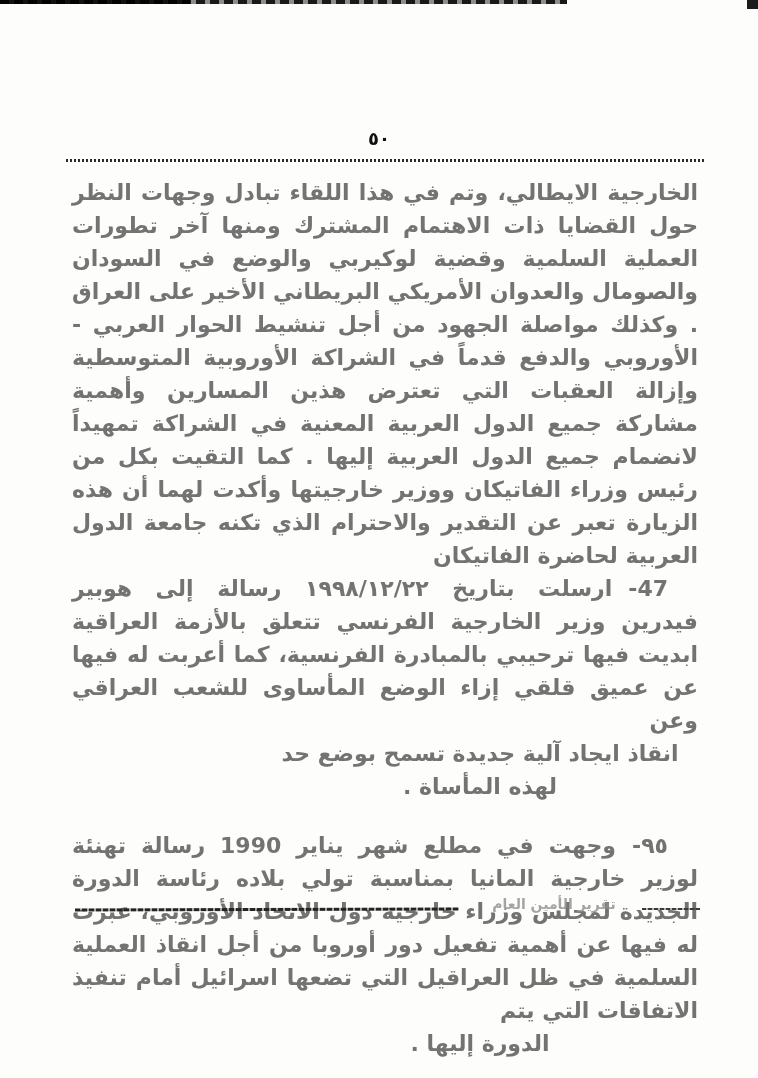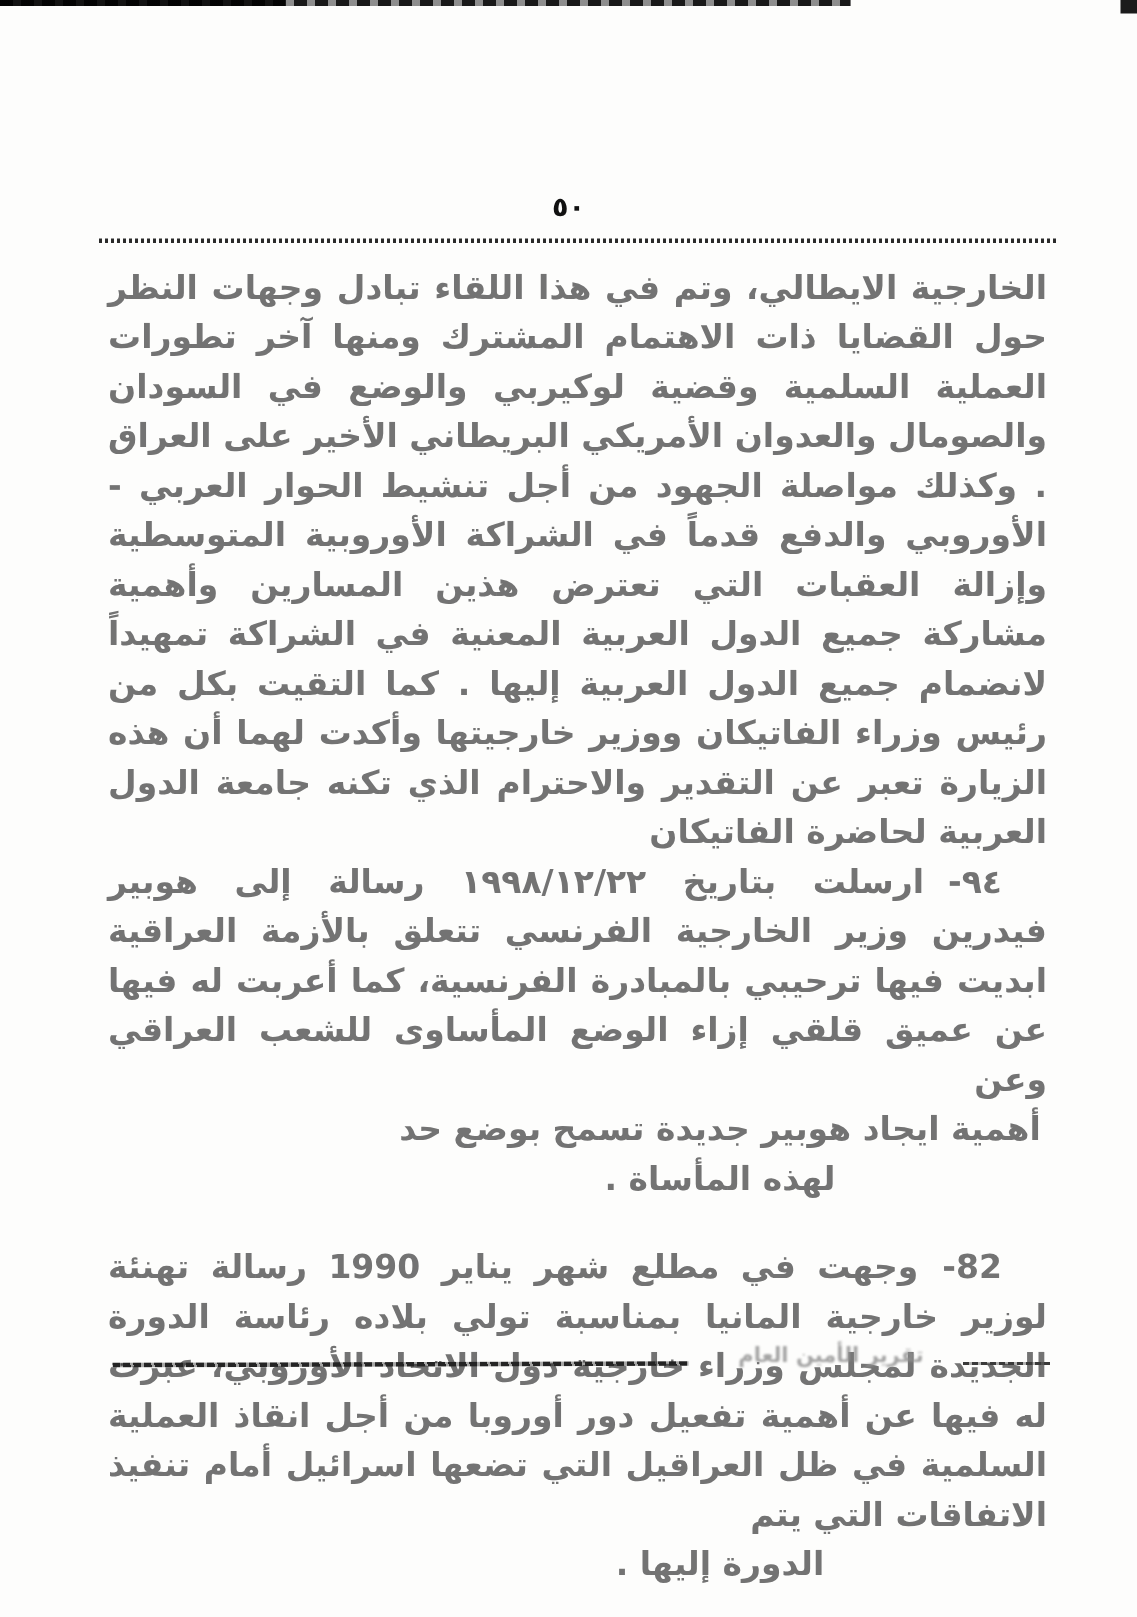--- a/index.html
+++ b/index.html
@@ -87,24 +87,24 @@
   <div class="artifact-top"></div>
   <div class="artifact-top-right"></div>
 
   <div class="page-number">٥٠</div>
   <div class="rule-top"></div>
 
   <div class="content" dir="rtl">
 
     <p class="para">الخارجية الايطالي، وتم في هذا اللقاء تبادل وجهات النظر حول القضايا ذات الاهتمام المشترك ومنها آخر تطورات العملية السلمية وقضية لوكيربي والوضع في السودان والصومال والعدوان الأمريكي البريطاني الأخير على العراق . وكذلك مواصلة الجهود من أجل تنشيط الحوار العربي - الأوروبي والدفع قدماً في الشراكة الأوروبية المتوسطية وإزالة العقبات التي تعترض هذين المسارين وأهمية مشاركة جميع الدول العربية المعنية في الشراكة تمهيداً لانضمام جميع الدول العربية إليها . كما التقيت بكل من رئيس وزراء الفاتيكان ووزير خارجيتها وأكدت لهما أن هذه الزيارة تعبر عن التقدير والاحترام الذي تكنه جامعة الدول العربية لحاضرة الفاتيكان</p>
 
-    <p class="para item"><span class="num">٩٤-</span><span>ارسلت بتاريخ ١٩٩٨/١٢/٢٢ رسالة إلى هوبير فيدرين وزير الخارجية الفرنسي تتعلق بالأزمة العراقية ابديت فيها ترحيبي بالمبادرة الفرنسية، كما أعربت له فيها عن عميق قلقي إزاء الوضع المأساوى للشعب العراقي وعن</span></p>
-    <p class="para-end">أهمية ايجاد هوبير جديدة تسمح بوضع حد لهذه المأساة .</p>
+    <p class="para item"><span class="num">47-</span><span>ارسلت بتاريخ ١٩٩٨/١٢/٢٢ رسالة إلى هوبير فيدرين وزير الخارجية الفرنسي تتعلق بالأزمة العراقية ابديت فيها ترحيبي بالمبادرة الفرنسية، كما أعربت له فيها عن عميق قلقي إزاء الوضع المأساوى للشعب العراقي وعن</span></p>
+    <p class="para-end">انقاذ ايجاد آلية جديدة تسمح بوضع حد لهذه المأساة .</p>
 
-    <p class="para item"><span class="num">82-</span><span>وجهت في مطلع شهر يناير 1990 رسالة تهنئة لوزير خارجية المانيا بمناسبة تولي بلاده رئاسة الدورة الجديدة لمجلس وزراء خارجية دول الاتحاد الأوروبي، عبرت له فيها عن أهمية تفعيل دور أوروبا من أجل انقاذ العملية السلمية في ظل العراقيل التي تضعها اسرائيل أمام تنفيذ الاتفاقات التي يتم</span></p>
+    <p class="para item"><span class="num">٩٥-</span><span>وجهت في مطلع شهر يناير 1990 رسالة تهنئة لوزير خارجية المانيا بمناسبة تولي بلاده رئاسة الدورة الجديدة لمجلس وزراء خارجية دول الاتحاد الأوروبي، عبرت له فيها عن أهمية تفعيل دور أوروبا من أجل انقاذ العملية السلمية في ظل العراقيل التي تضعها اسرائيل أمام تنفيذ الاتفاقات التي يتم</span></p>
     <p class="para-end">الدورة إليها .</p>
 
   </div>
 
   <div class="footer-line-left"></div>
   <div class="footer-stamp">تقرير الأمين العام</div>
   <div class="footer-line-right"></div>
 
 </div>
 

